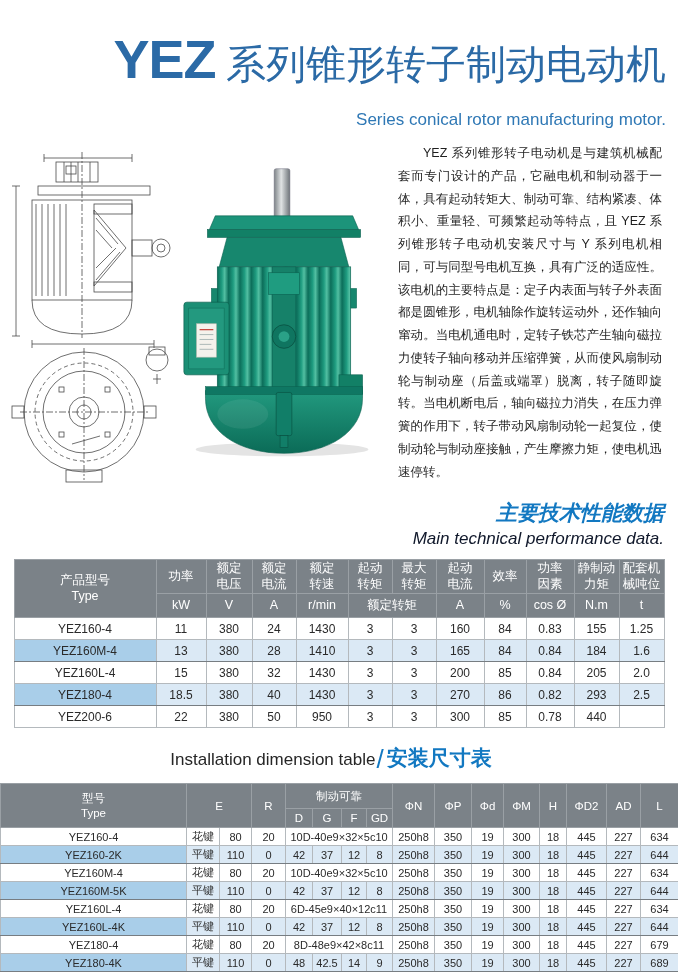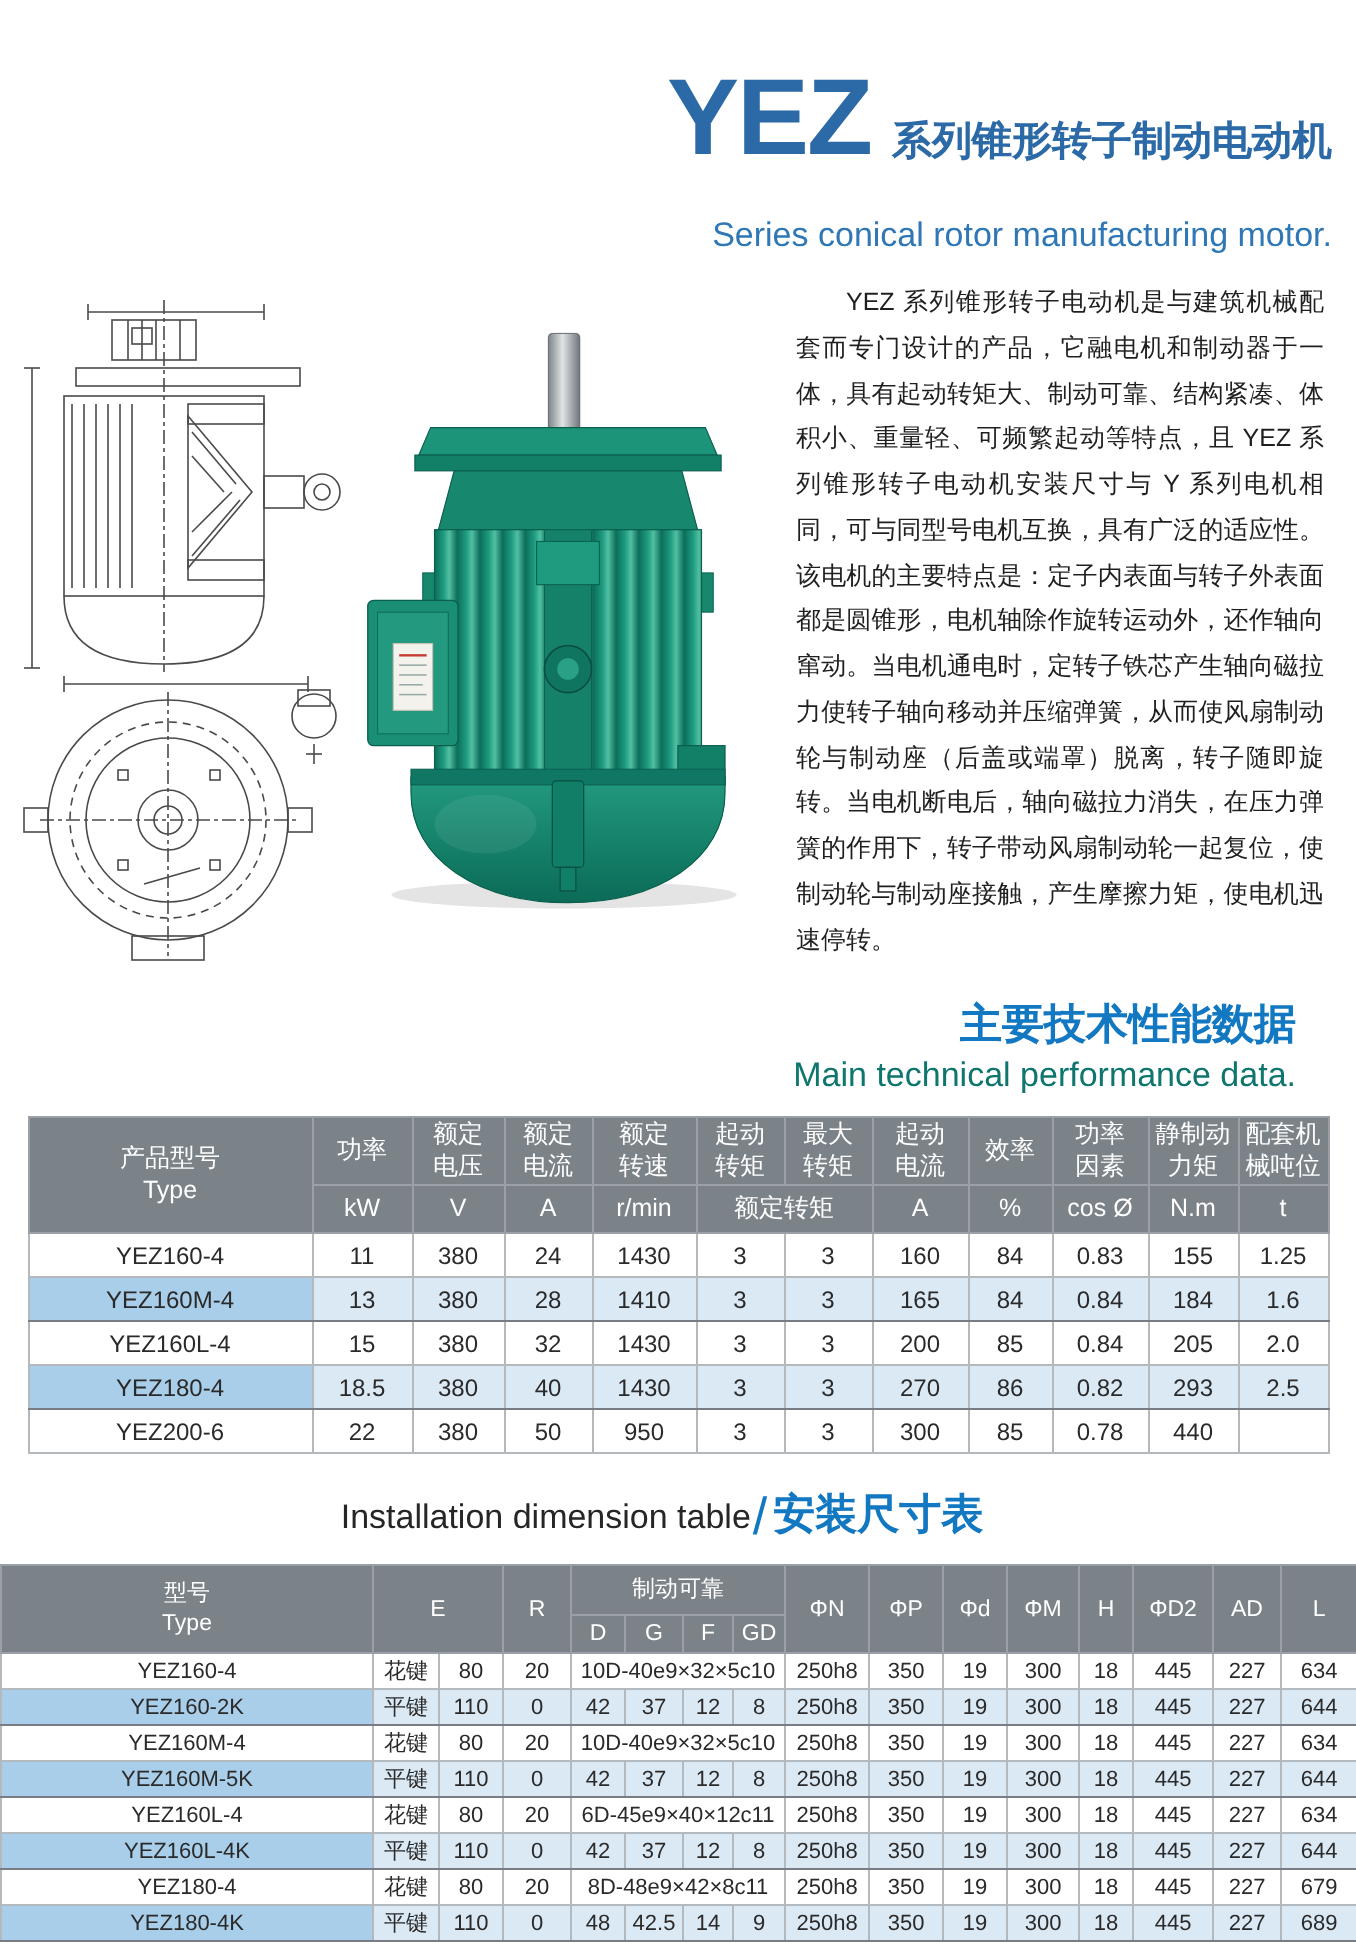--- a/index.html
+++ b/index.html
@@ -1,32 +1,32 @@
 <!DOCTYPE html>
 <html><head>
 <meta charset="utf-8">
 <style>
   html,body{margin:0;padding:0;background:#fff;}
   .page{position:relative;width:678px;min-height:979px;background:#fff;overflow:hidden;
         font-family:"Liberation Sans","DejaVu Sans",sans-serif;}
   
   .title-block{padding-top:28px;padding-right:12px;text-align:right;}
   .brand{font-size:54px;font-weight:800;color:#2b6aa6;letter-spacing:-1px;vertical-align:baseline;}
-  .title-zh{font-size:20px;font-weight:700;color:#2b6aa6;margin-left:6px;}
+  .title-zh{font-size:40px;font-weight:400;color:#2b6aa6;margin-left:6px;}
   .subtitle{font-size:17px;color:#2f78b5;margin-top:18px;}
   
   .content-row{display:flex;padding:12px 8px 0 8px;}
   .drawings{width:170px;flex:none;margin-top:6px;}
   .photo{width:212px;flex:none;margin-top:22px;}
   .intro{flex:1;padding:0 8px 0 8px;}
   .intro p{margin:0;text-indent:2em;font-size:12.5px;line-height:1.82;color:#1f1f1f;text-align:justify;}
   
-  .sec-head{text-align:right;padding-right:30px;margin-top:12px;}
+  .sec-head{text-align:right;padding-right:14px;margin-top:12px;font-style:italic;}
   .sec-zh{font-size:21px;font-weight:700;color:#1278c1;}
-  .sec-en{font-size:17px;color:#0f766e;margin-top:2px;}
+  .sec-en{font-size:17px;color:#0f172a;margin-top:2px;}
   .dim-head{text-align:center;padding-right:16px;margin-top:16px;}
   .dim-en{font-size:17px;color:#262626;}
   .dim-slash{font-size:26px;color:#1278c1;margin:0 3px 0 1px;vertical-align:-3px;}
   .dim-zh{font-size:21px;font-weight:700;color:#1278c1;}
   
   table{border-collapse:collapse;table-layout:fixed;margin:10px auto 0;}
   .perf{width:644px;font-size:12px;}
   .dim{width:644px;font-size:11px;margin-top:8px;}
   th{background:#7b8288;color:#fff;font-weight:400;white-space:pre-line;
      border:1px solid #9aa0a5;padding:1px;line-height:1.25;text-align:center;}

